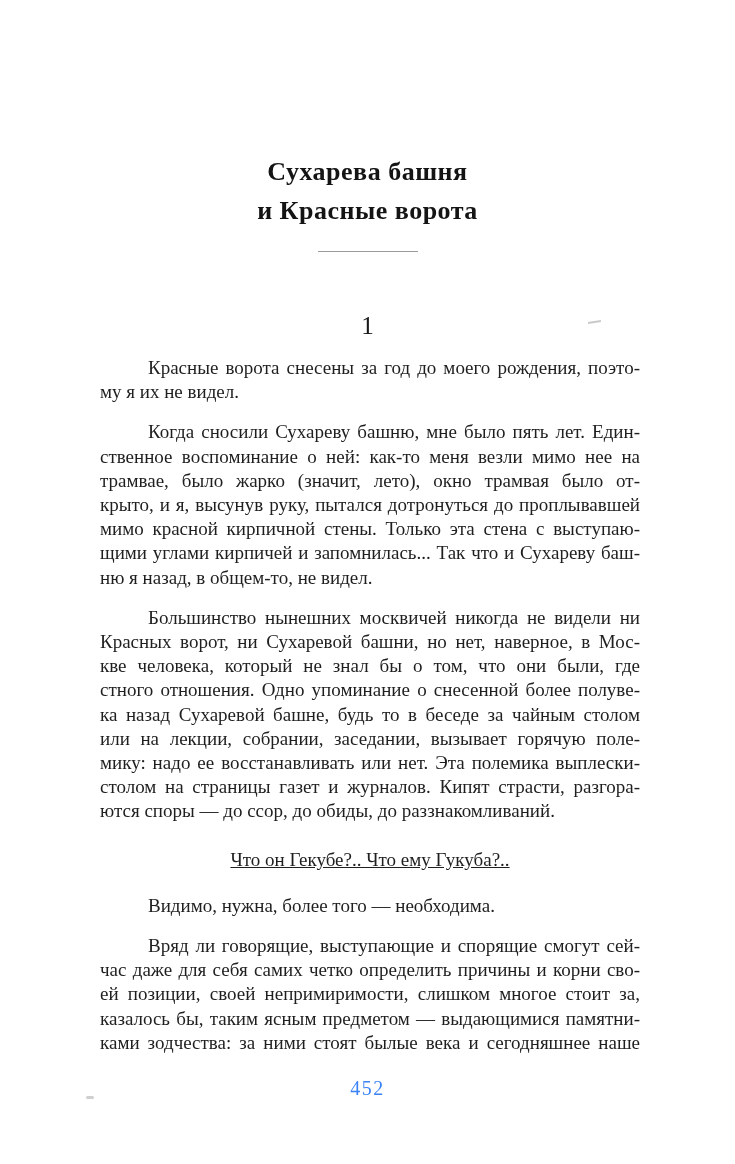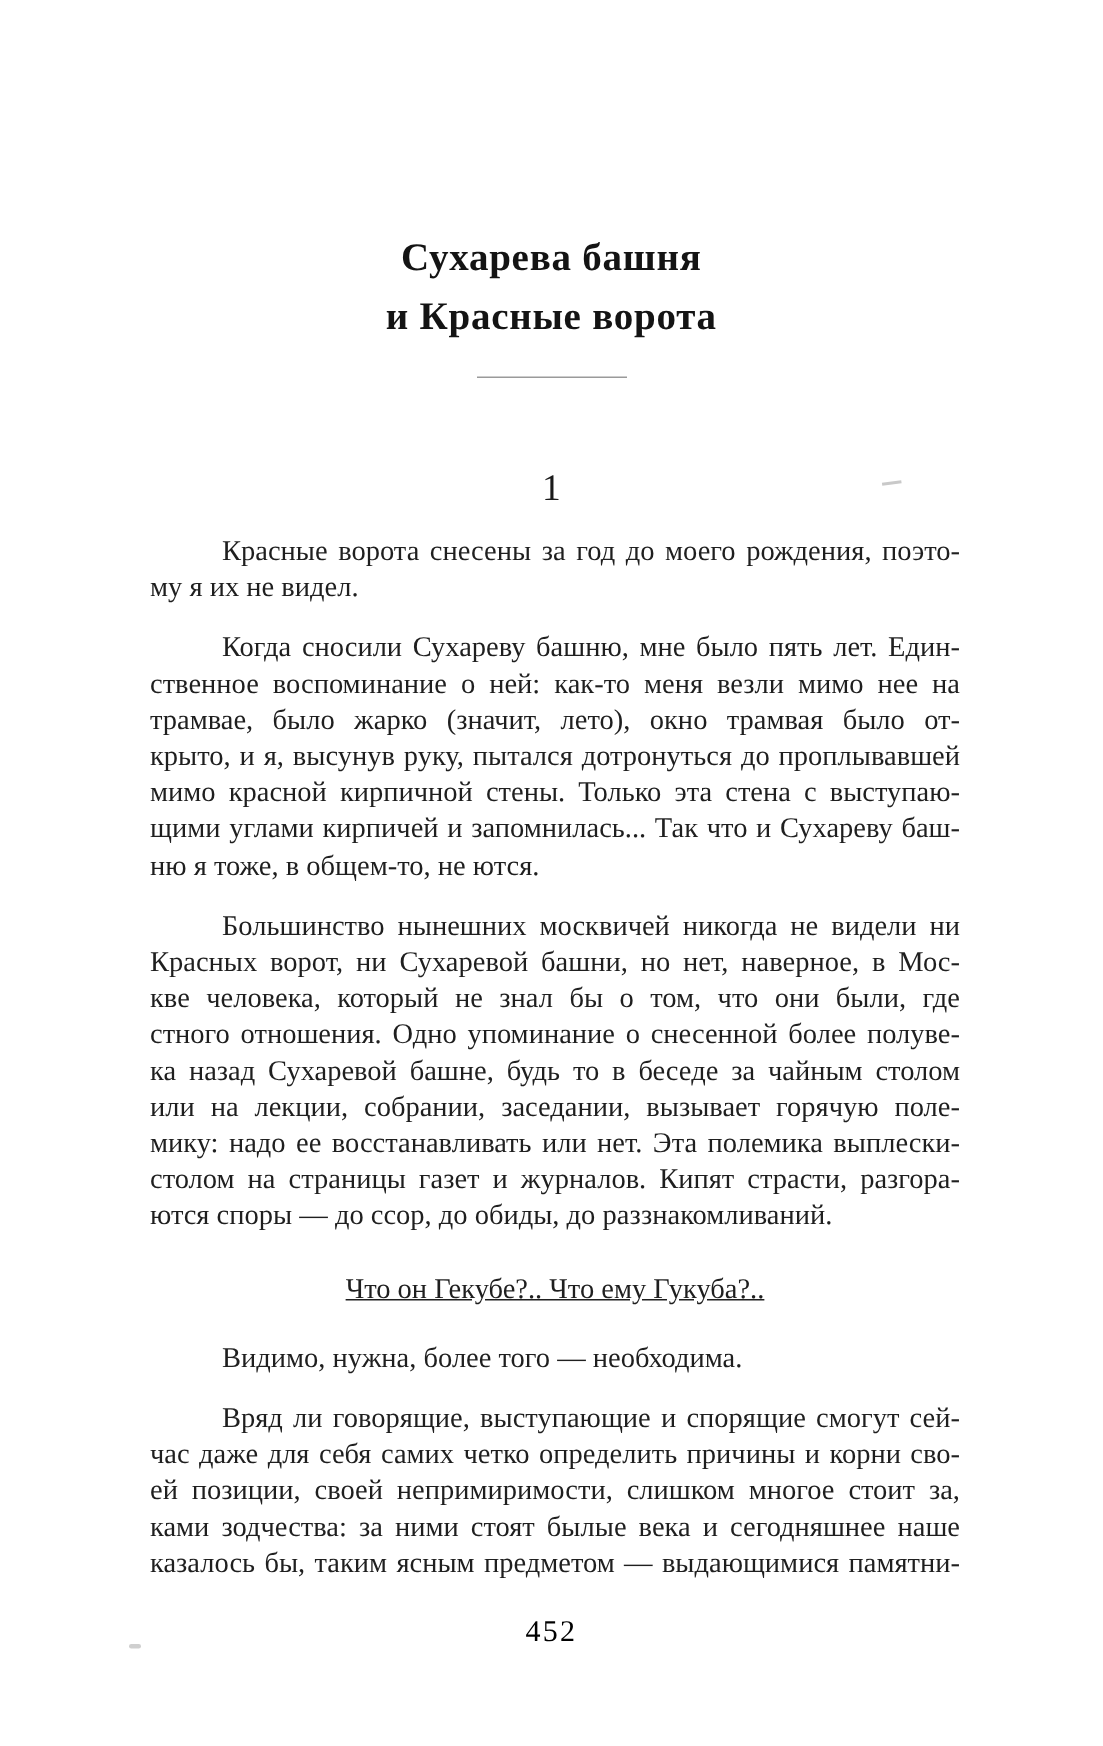--- a/index.html
+++ b/index.html
@@ -68,21 +68,21 @@
     margin: 16px;
   }
   .quote {
     margin: 24px 0 22px 0;
   }
   .page-number {
     margin-top: 22px;
     text-align: center;
     font-size: 20px;
     letter-spacing: 1.5px;
-    color: #000000;
+    color: #3b82f6;
   }
   .speck {
     position: absolute;
     background: #c9c9c9;
   }
   .speck-top {
     left: 588px;
     top: 321px;
     width: 13px;
     height: 2px;
@@ -116,21 +116,21 @@
         <div class="line j first">Красные ворота снесены за год до моего рождения, поэто-</div>
         <div class="line endline">му я их не видел.</div>
       </div>
       <div class="para">
         <div class="line j first">Когда сносили Сухареву башню, мне было пять лет. Един-</div>
         <div class="line j">ственное воспоминание о ней: как-то меня везли мимо нее на</div>
         <div class="line j">трамвае, было жарко (значит, лето), окно трамвая было от-</div>
         <div class="line j">крыто, и я, высунув руку, пытался дотронуться до проплывавшей</div>
         <div class="line j">мимо красной кирпичной стены. Только эта стена с выступаю-</div>
         <div class="line j">щими углами кирпичей и запомнилась... Так что и Сухареву баш-</div>
-        <div class="line endline">ню я тоже, в общем-то, не ются.</div>
+        <div class="line endline">ню я назад, в общем-то, не видел.</div>
       </div>
       <div class="para">
         <div class="line j first">Большинство нынешних москвичей никогда не видели ни</div>
         <div class="line j">Красных ворот, ни Сухаревой башни, но нет, наверное, в Мос-</div>
         <div class="line j">кве человека, который не знал бы о том, что они были, где</div>
         <div class="line j">стного отношения. Одно упоминание о снесенной более полуве-</div>
         <div class="line j">ка назад Сухаревой башне, будь то в беседе за чайным столом</div>
         <div class="line j">или на лекции, собрании, заседании, вызывает горячую поле-</div>
         <div class="line j">мику: надо ее восстанавливать или нет. Эта полемика выплески-</div>
         <div class="line j">столом на страницы газет и журналов. Кипят страсти, разгора-</div>
@@ -139,22 +139,22 @@
       <div class="quote">
         <div class="line center">Что он Гекубе?.. Что ему Гукуба?..</div>
       </div>
       <div class="para">
         <div class="line endline first">Видимо, нужна, более того — необходима.</div>
       </div>
       <div class="para">
         <div class="line j first">Вряд ли говорящие, выступающие и спорящие смогут сей-</div>
         <div class="line j">час даже для себя самих четко определить причины и корни сво-</div>
         <div class="line j">ей позиции, своей непримиримости, слишком многое стоит за,</div>
+        <div class="line j">казалось бы, таким ясным предметом — выдающимися памятни-</div>
         <div class="line j">ками зодчества: за ними стоят былые века и сегодняшнее наше</div>
-        <div class="line j">казалось бы, таким ясным предметом — выдающимися памятни-</div>
       </div>
     </div>
 
   <div class="page-number">452</div>
 
   <div class="speck speck-top"></div>
   <div class="speck speck-bottom"></div>
 
 </div>
 

